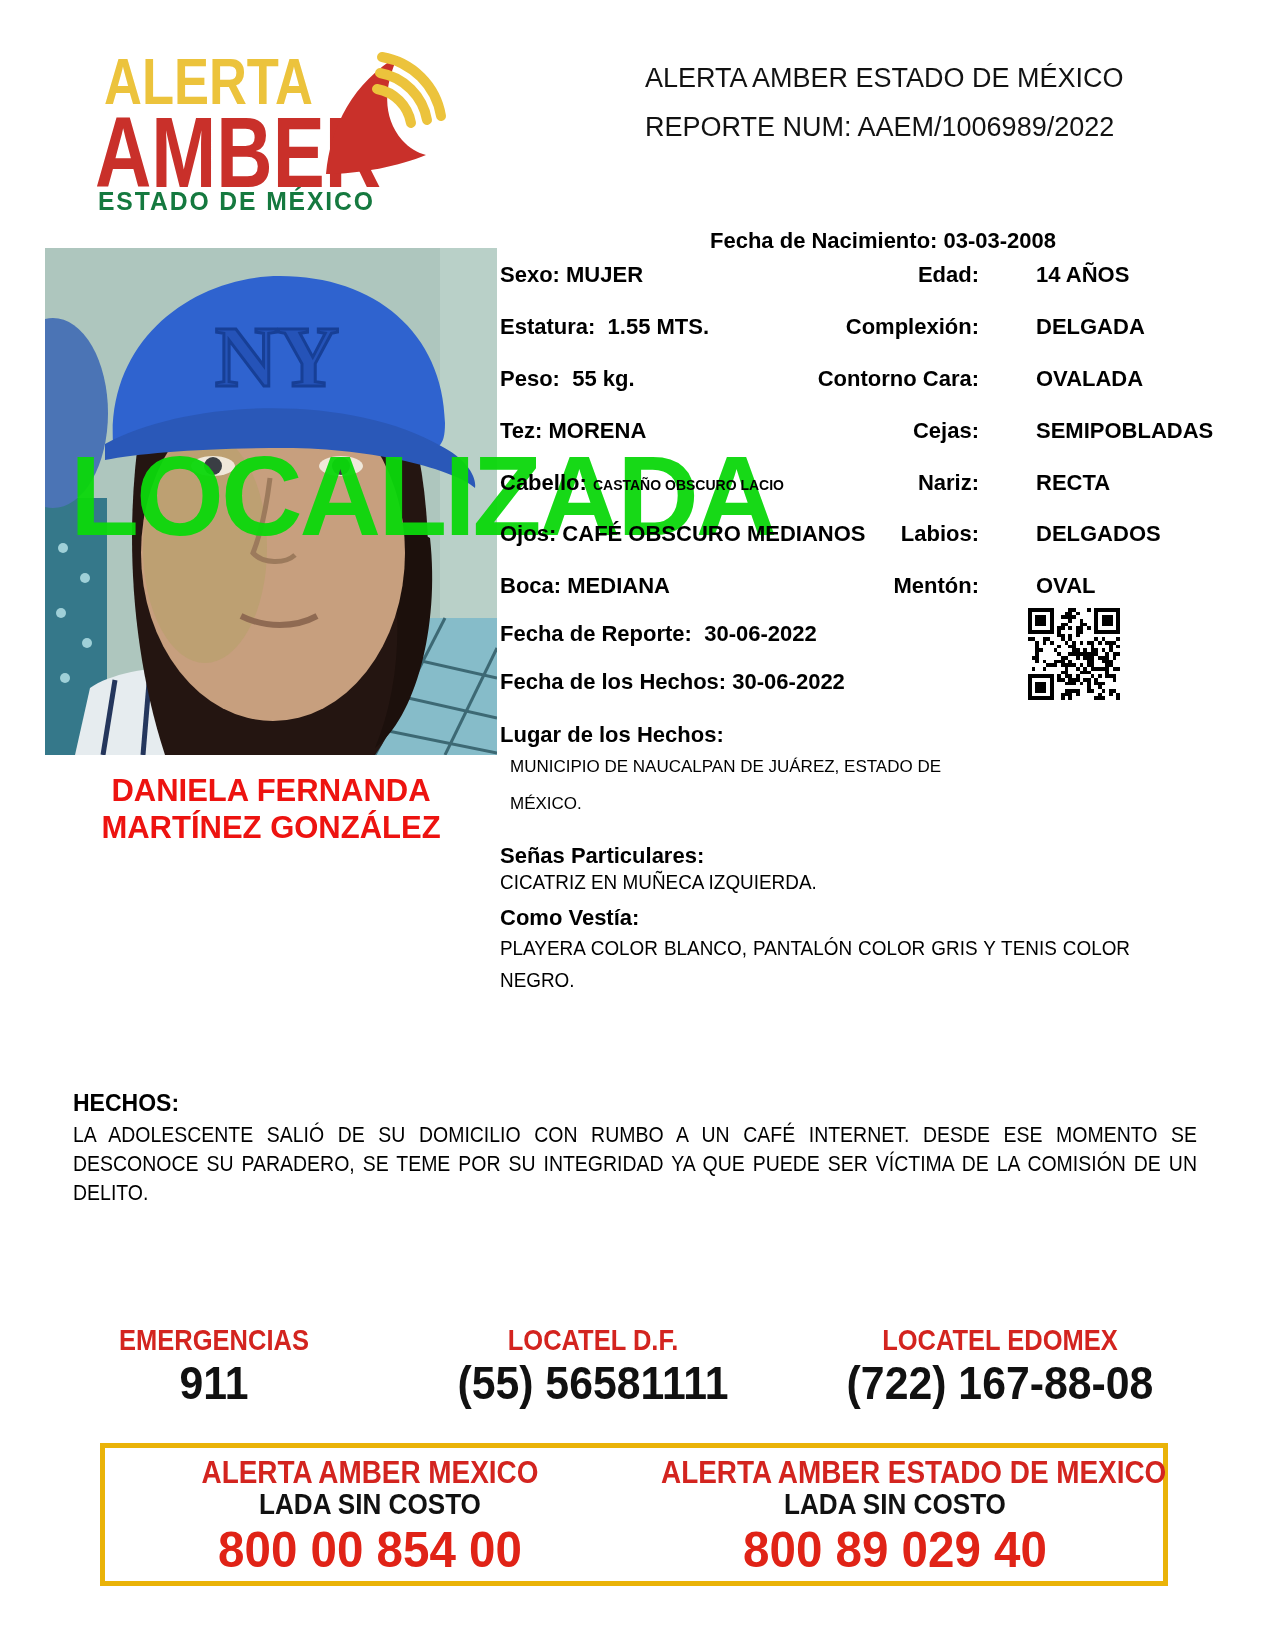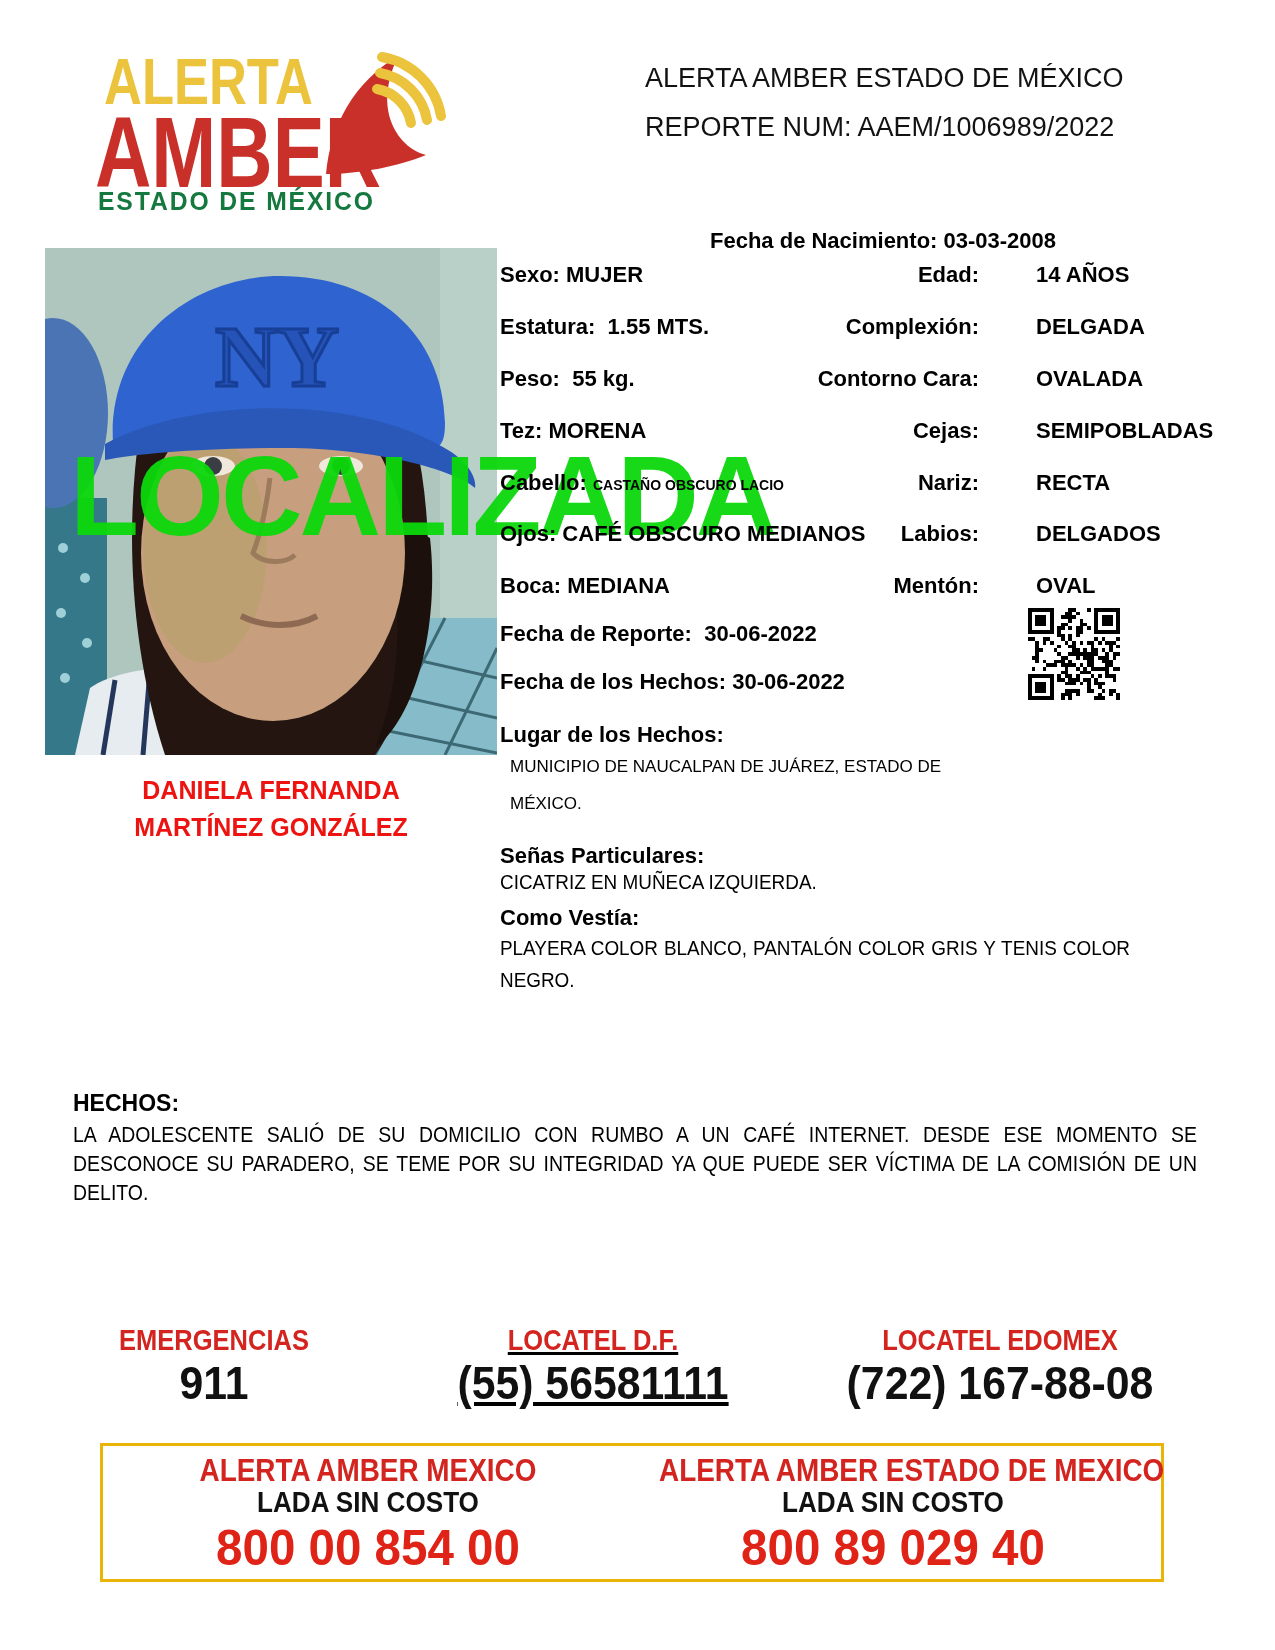--- a/index.html
+++ b/index.html
@@ -19,33 +19,33 @@
   .rlab{position:absolute;right:296px;white-space:nowrap;}
   .rval{position:absolute;left:1036px;white-space:nowrap;}
   .plain{font-weight:normal;font-size:17px;white-space:nowrap;z-index:6;}
   .cond{transform:scaleX(0.9);transform-origin:0 0;}
   
   .status{
     font-weight:bold;font-size:113px;line-height:1;letter-spacing:-3px;
     white-space:nowrap;z-index:5;opacity:0.95;
   }
   
-  .name{font-weight:bold;font-size:25px;line-height:37px;text-align:center;width:452px;z-index:6;}
+  .name{font-weight:bold;font-size:31px;line-height:37px;text-align:center;width:452px;z-index:6;}
   
   .hechos-label{font-weight:bold;font-size:23px;}
   .hechos-body{
     font-size:22px;line-height:29px;text-align:justify;
     width:1270px;transform:scaleX(0.885);transform-origin:0 0;
   }
   
   .contact{text-align:center;}
   .clabel{font-weight:bold;font-size:30px;line-height:32px;transform:scaleX(0.85);}
   .cnum{font-weight:bold;font-size:46px;line-height:50px;color:#111;transform:scaleX(0.93);margin-top:2px;}
   
-  .hotbox{border:3px solid #eab308;z-index:2;background:#fff;}
+  .hotbox{border:5px solid #eab308;z-index:2;background:#fff;}
   .hcol{position:absolute;text-align:center;top:8px;}
   .htitle{font-weight:bold;font-size:31px;line-height:33px;transform:scaleX(0.9);white-space:nowrap;}
   .hsub{font-weight:bold;font-size:29px;line-height:30px;color:#111;transform:scaleX(0.9);}
   .hnum{font-weight:bold;font-size:50px;line-height:52px;margin-top:5px;transform:scaleX(0.95);}
 </style>
 </head>
 <body>
 
 <div class="abs" style="left:95px;top:40px;width:340px;height:180px;">
   <div class="logo-word abs" style="left:9px;top:10px;font-size:64px;color:#ecc33c;transform:scaleX(0.82);">ALERTA</div>
@@ -394,21 +394,21 @@
 <div class="fld abs" style="left:500px;top:905px;">Como Vestía:</div>
 <div class="abs" style="left:500px;top:932px;width:700px;font-size:21px;line-height:32px;text-align:justify;z-index:6;transform:scaleX(0.9);transform-origin:0 0;">PLAYERA COLOR BLANCO, PANTALÓN COLOR GRIS Y TENIS COLOR NEGRO.</div>
 
 <div class="hechos-label abs" style="left:73px;top:1090px;">HECHOS:</div>
 <div class="hechos-body abs" style="left:73px;top:1120px;">LA ADOLESCENTE SALIÓ DE SU DOMICILIO CON RUMBO A UN CAFÉ INTERNET. DESDE ESE MOMENTO SE DESCONOCE SU PARADERO, SE TEME POR SU INTEGRIDAD YA QUE PUEDE SER VÍCTIMA DE LA COMISIÓN DE UN DELITO.</div>
 
 <div class="contact abs" style="left:64px;top:1324px;width:300px;">
   <div class="clabel" style="color:#d3241f;">EMERGENCIAS</div>
   <div class="cnum">911</div>
 </div>
-<div class="contact abs" style="left:423px;top:1324px;width:340px;text-decoration:underline;">
+<div class="contact abs" style="left:423px;top:1324px;width:340px;">
   <div class="clabel" style="color:#d3241f;">LOCATEL D.F.</div>
   <div class="cnum">(55) 56581111</div>
 </div>
 <div class="contact abs" style="left:820px;top:1324px;width:360px;">
   <div class="clabel" style="color:#d3241f;">LOCATEL EDOMEX</div>
   <div class="cnum">(722) 167-88-08</div>
 </div>
 
 <div class="hotbox abs" style="left:100px;top:1443px;width:1058px;height:133px;">
   <div class="hcol" style="left:10px;width:510px;">

